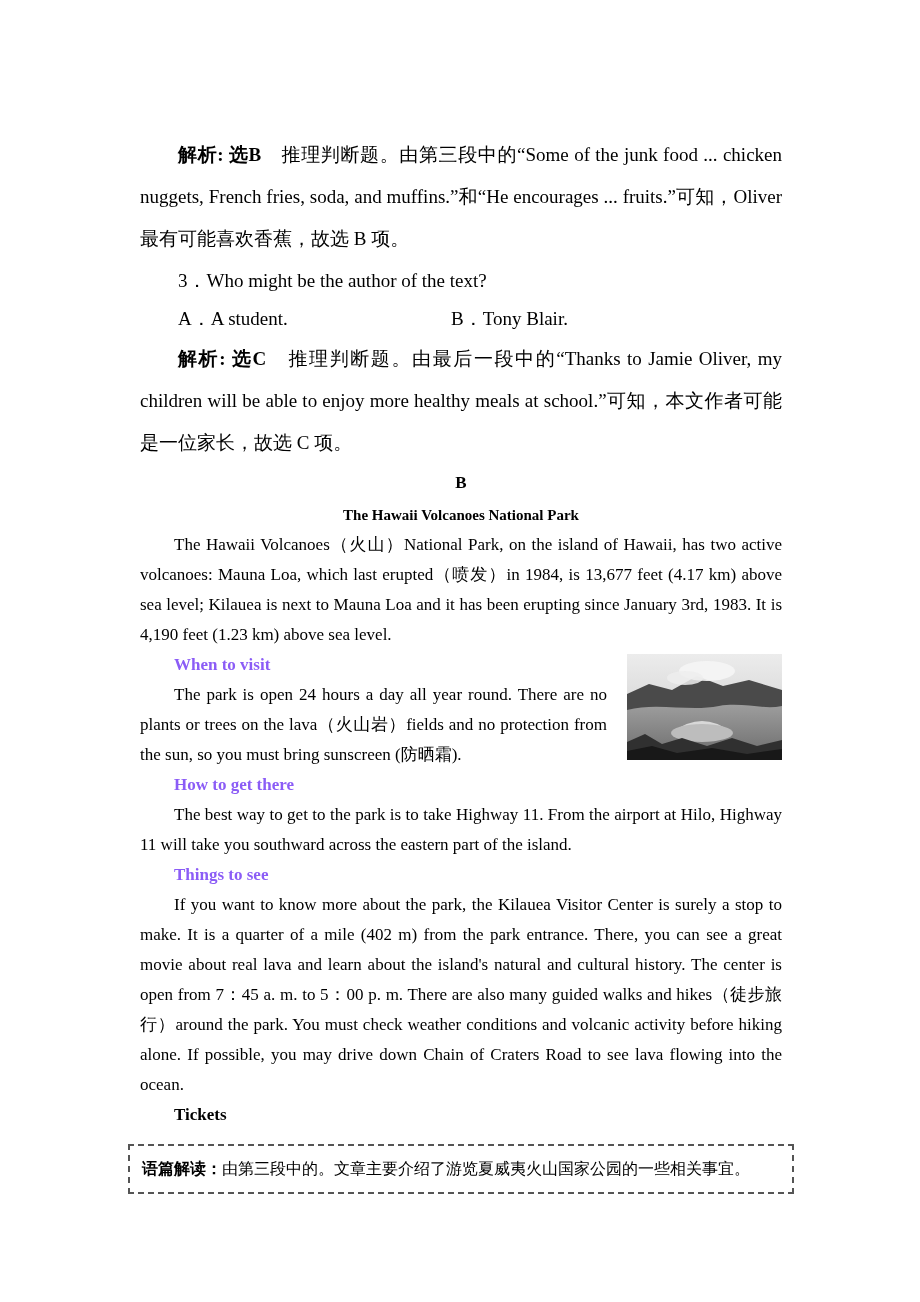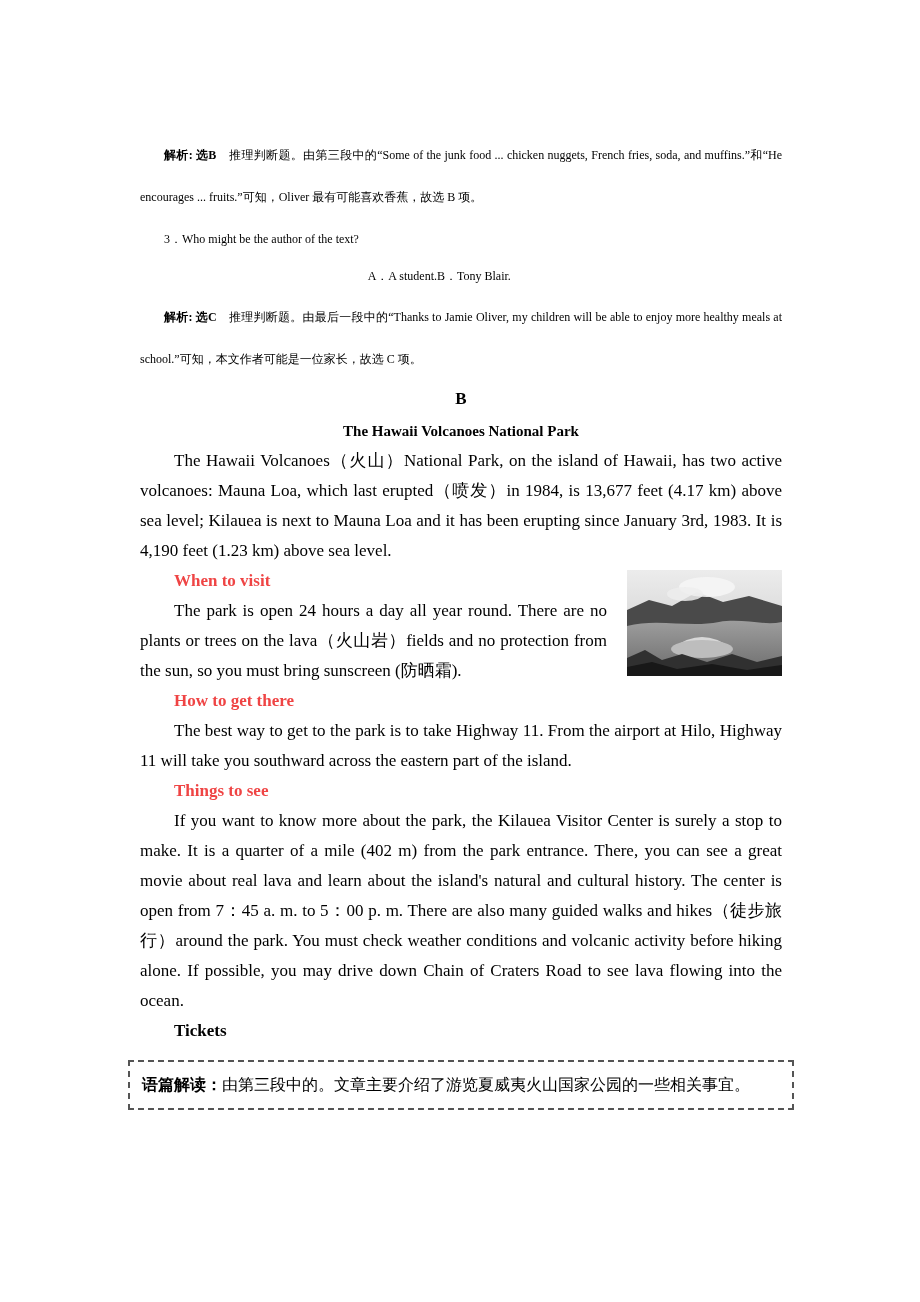--- a/index.html
+++ b/index.html
@@ -7,36 +7,36 @@
   body {
     width: 920px;
     min-height: 1302px;
     font-family: "Liberation Serif", "DejaVu Serif", serif;
     color: #000;
     position: relative;
   }
   .page { padding: 134px 138px 40px 140px; }
 
   
-  .qa { font-size: 12px; line-height: 42px; }
+  .qa { font-size: 19px; line-height: 42px; }
   .qa .ans { text-indent: 2em; text-align: justify; }
   .qa .ans b { font-weight: bold; }
   .qa .q { text-indent: 2em; }
   .options { padding-left: 2em; line-height: 33px; margin: 0 0 3px 0; }
-  .opt-row { display: flex; text-align: right; }
+  .opt-row { display: flex; }
   .opt-first { width: 273px; flex: 0 0 273px; }
 
   
   .passage { font-size: 17px; line-height: 30px; margin-top: 2px; }
   .center { text-align: center; }
   .section-letter { font-weight: bold; line-height: 34px; }
   .passage-title { font-weight: bold; font-size: 15px; line-height: 30px; }
   .para { text-indent: 2em; text-align: justify; }
   .sub-heading { font-size: 17px; font-weight: bold; padding-left: 2em; }
-  .red { color: #ef4444; }
+  .red { color: #8b5cf6; }
 
   .float-img {
     float: right;
     width: 155px;
     height: 106px;
     margin: 4px 0 6px 20px;
   }
   .float-img svg { display: block; width: 155px; height: 106px; }
 
   

